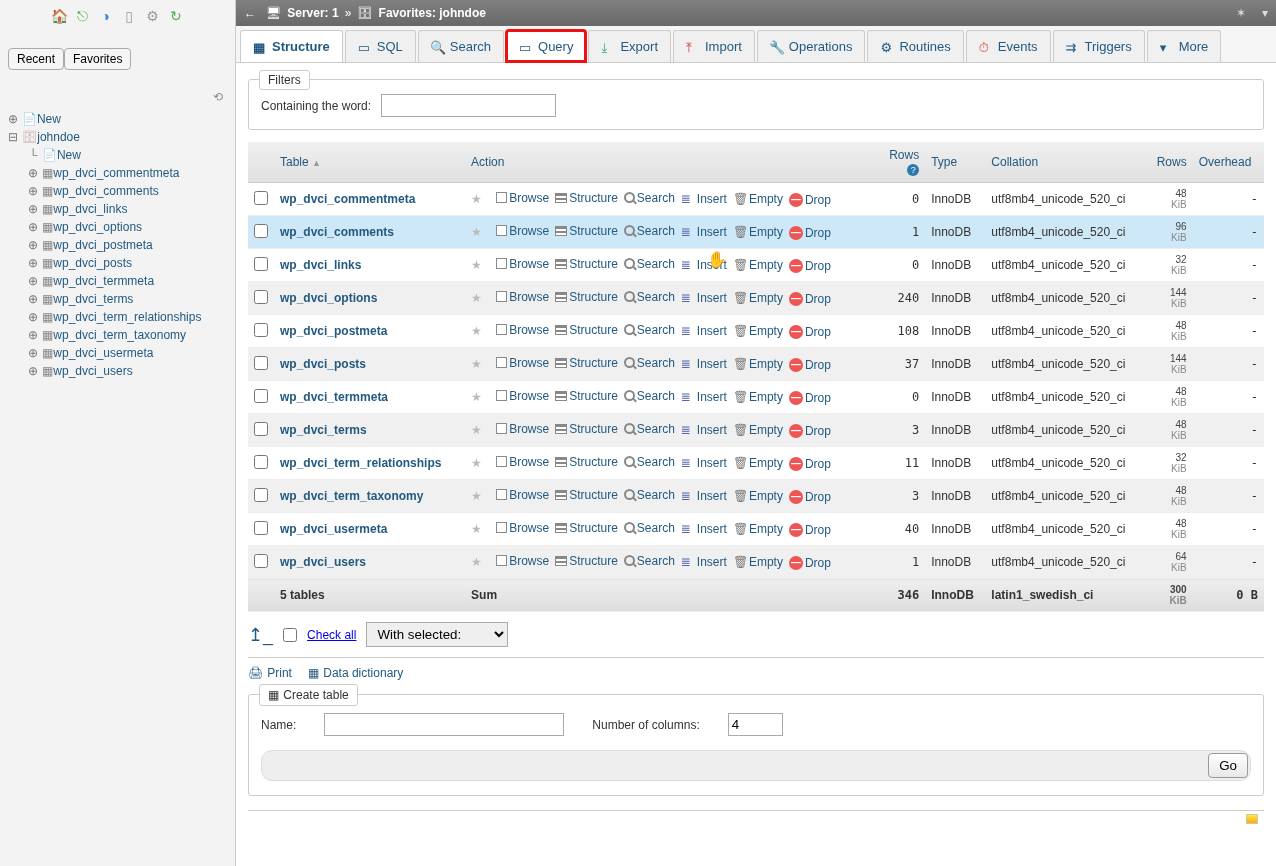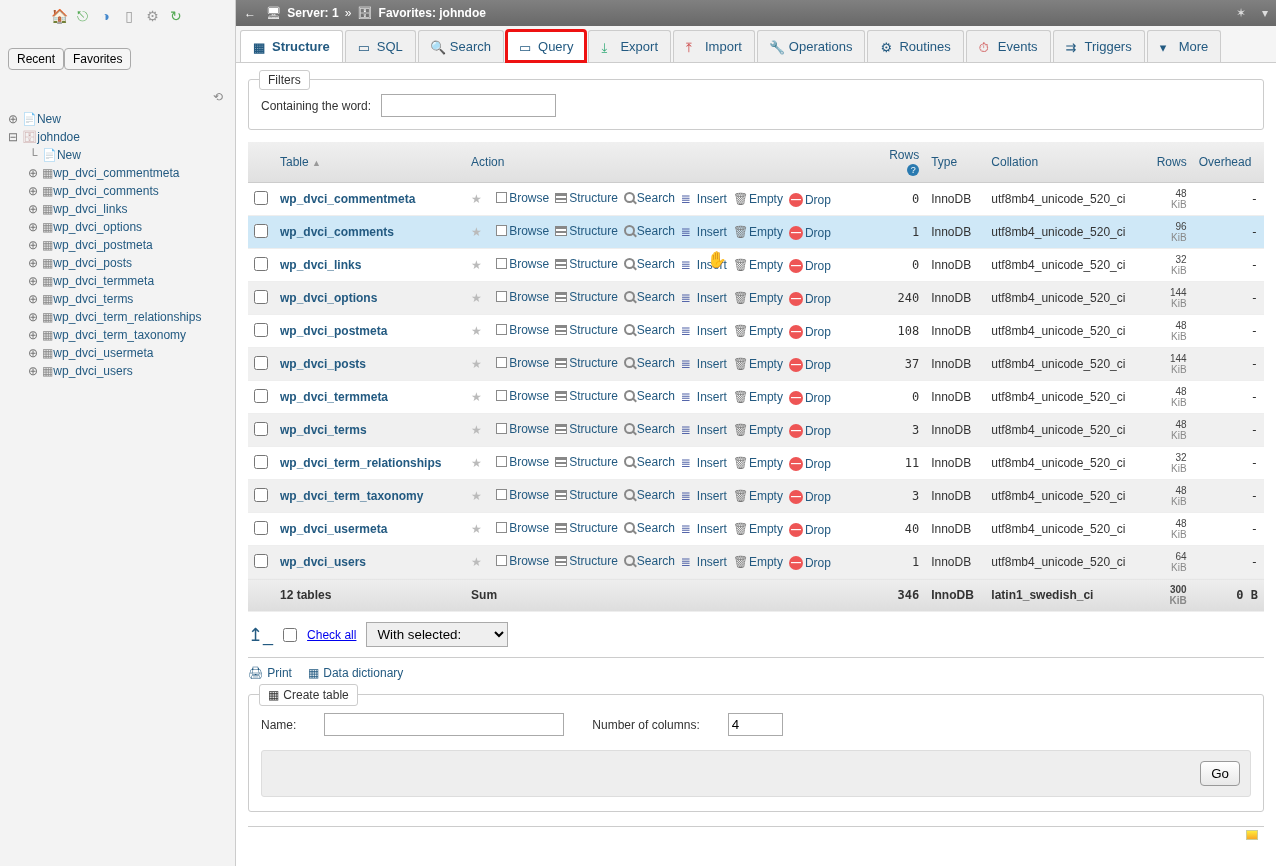--- a/index.html
+++ b/index.html
@@ -50,21 +50,21 @@
 .sumrow td { background:linear-gradient(#eee,#ddd); font-weight:bold;}
 .checkall { display:flex; align-items:center; gap:10px; margin:10px 0; color:#235a81;}
 .checkall .arrow { font-size:18px;}
 .checkall select { border:1px solid #aaa; padding:3px 30px 3px 6px;}
 .bottom-links { margin:8px 0; display:flex; gap:16px;}
 .bottom-links a { color:#235a81; text-decoration:none; display:inline-flex; align-items:center; gap:4px;}
 .create-box { border:1px solid #ccc; border-radius:3px; padding:12px 12px 14px 12px; position:relative; margin-top:14px; background:#fff;}
 .create-legend { position:absolute; top:-11px; left:10px; background:#fff; border:1px solid #ccc; border-radius:3px; padding:3px 8px; display:flex; align-items:center; gap:4px;}
 .create-row { display:flex; align-items:center; gap:28px; margin-top:6px;}
 .create-row input[type=text] { border:1px solid #aaa; padding:3px; }
-.go-row { text-align:right; margin-top:14px; background:#eee; padding:10px; border:1px solid #ddd; border-radius:3px;}
+.go-row { text-align:right; margin-top:14px; background:#eee; padding:2px; border:1px solid #ddd; border-radius:11px;}
 .go-row button { padding:4px 10px; border:1px solid #999; border-radius:4px; background:linear-gradient(#fff,#e8e8e8); cursor:pointer;}
 .footer-bar { height:12px; background:#fff; border-top:1px solid #ccc; position:relative; margin-top:14px;}
 .footer-sq { position:absolute; right:6px; top:3px; width:12px; height:10px; background:linear-gradient(#ffeb3b,#f9a825); border:1px solid #cc9;}
 .chk { width:14px; height:14px;}
 .sort-arr{font-size:9px;color:#999;}
 .cursor-ptr{position:absolute; left:707px; top:250px; font-size:16px; color:#000; pointer-events:none;}
 .drop-ico{display:inline-flex;align-items:center;justify-content:center;width:14px;height:14px;border-radius:50%;background:#e55; color:#fff; font-weight:bold; font-size:10px;line-height:1;}
 .browse-ico{display:inline-block;width:11px;height:11px;border:1px solid #8a8a8a;background:#fff;}
 .struct-ico{display:inline-block;width:12px;height:10px;border:1px solid #888;background:repeating-linear-gradient(to bottom,#888 0 2px,#fff 2px 4px);}
 .search-ico{display:inline-block;width:11px;height:11px;border:2px solid #888;border-radius:50%;position:relative;}
@@ -404,21 +404,21 @@
               <td class="num">1</td>
               <td>InnoDB</td>
               <td>utf8mb4_unicode_520_ci</td>
               <td class="size">64<br><span class="kib">KiB</span></td>
               <td class="num">-</td>
             </tr>
           </tbody>
         <tfoot>
           <tr class="sumrow">
             <td></td>
-            <td>12 tables</td>
+            <td>5 tables</td>
             <td colspan="2">Sum</td>
             <td class="num">346</td>
             <td>InnoDB</td>
             <td>latin1_swedish_ci</td>
             <td class="size"><span>300</span><br><span class="kib">KiB</span></td>
             <td class="num">0 B</td>
           </tr>
         </tfoot>
       </table>
 

